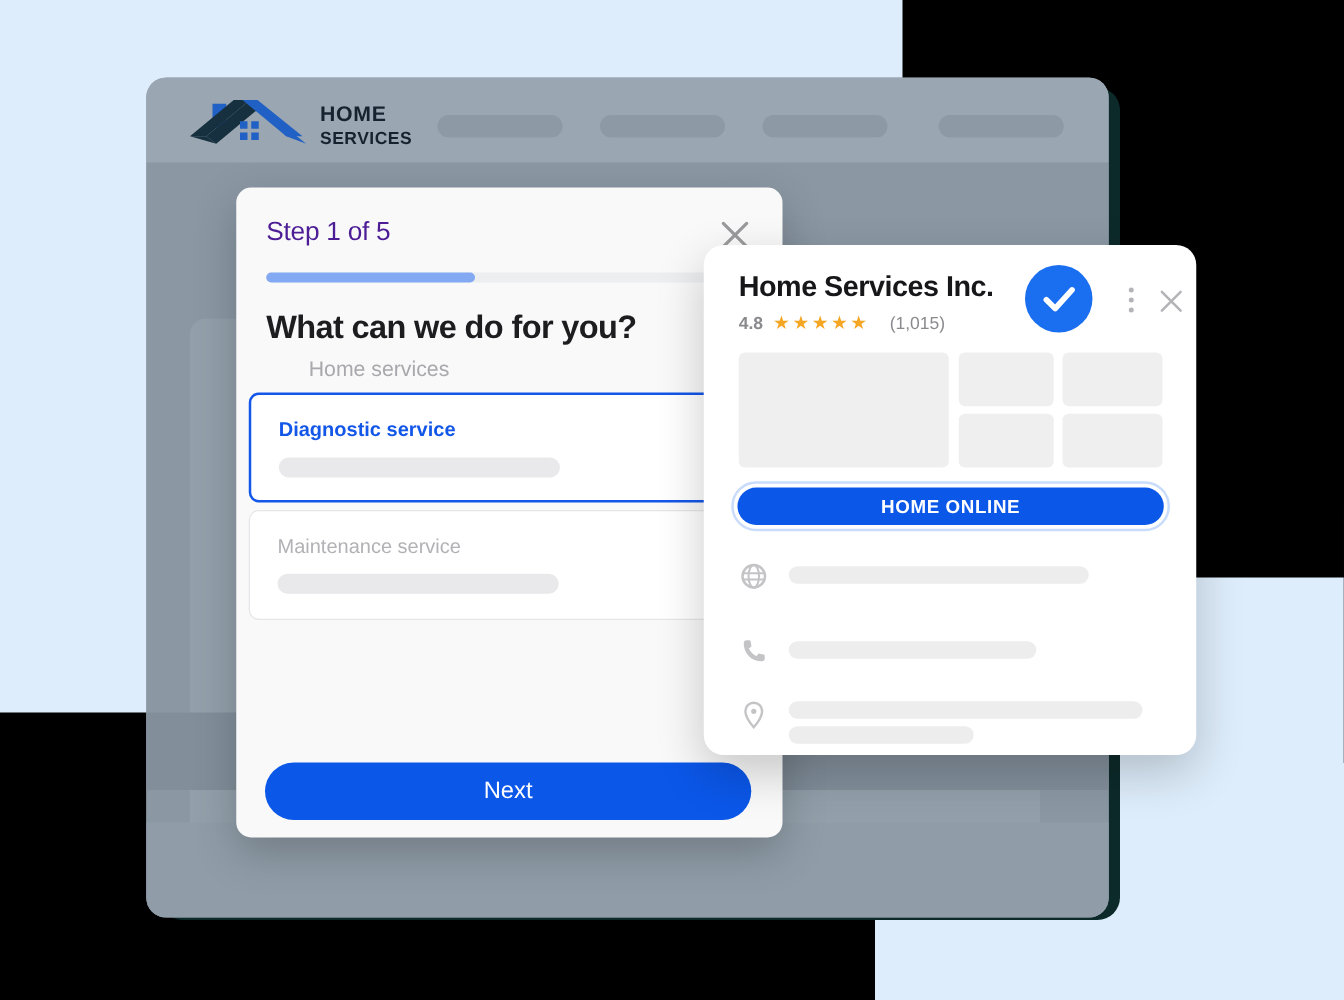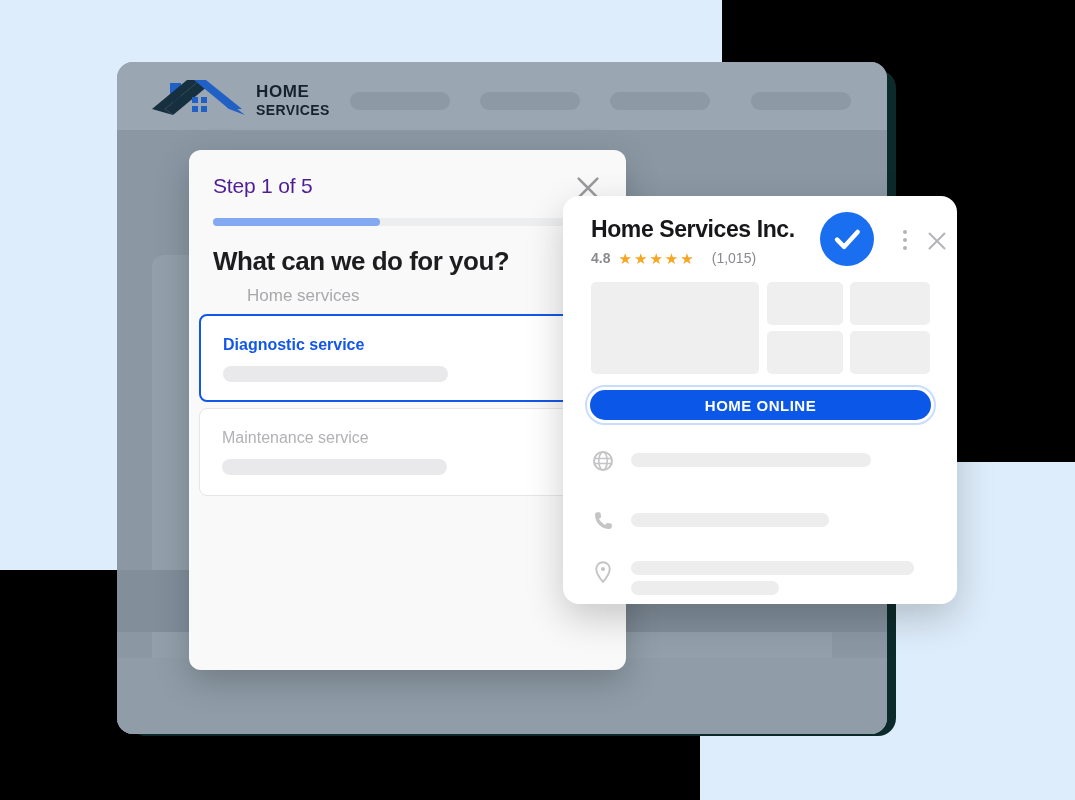--- a/index.html
+++ b/index.html
@@ -388,20 +388,21 @@
       <div class="option-label">Diagnostic service</div>
       <div class="option-bar"></div>
     </div>
 
     <div class="option-card" id="option-1">
       <div class="option-label">Maintenance service</div>
       <div class="option-bar"></div>
     </div>
 
 
+    <button id="next-button">Next</button>
   </div>
 
   <div id="biz-card">
     <div id="biz-title">Home Services Inc.</div>
 
     <div id="biz-rating-row">
       <span id="biz-rating-value">4.8</span>
       <span class="star">★</span>
       <span class="star">★</span>
       <span class="star">★</span>

